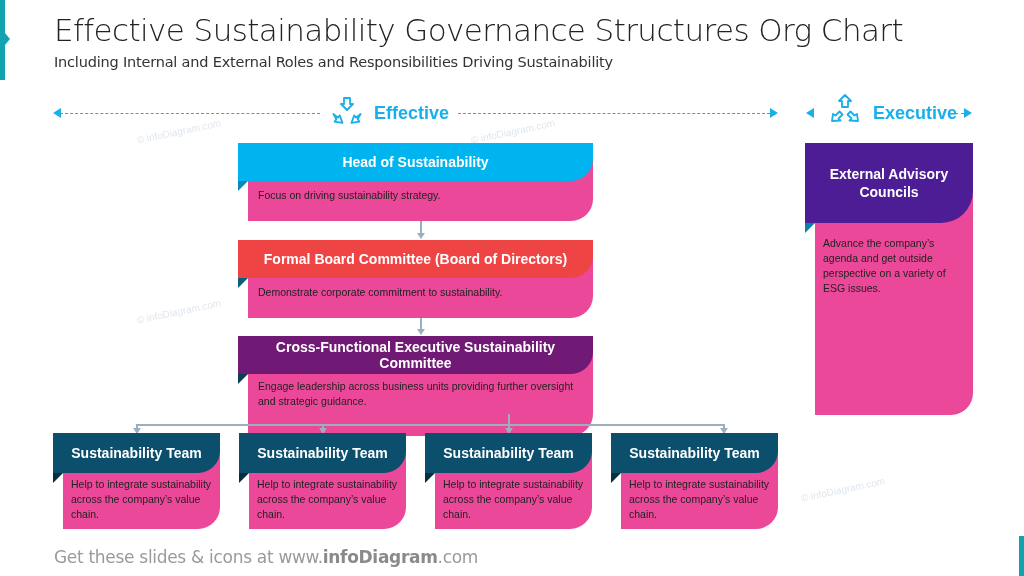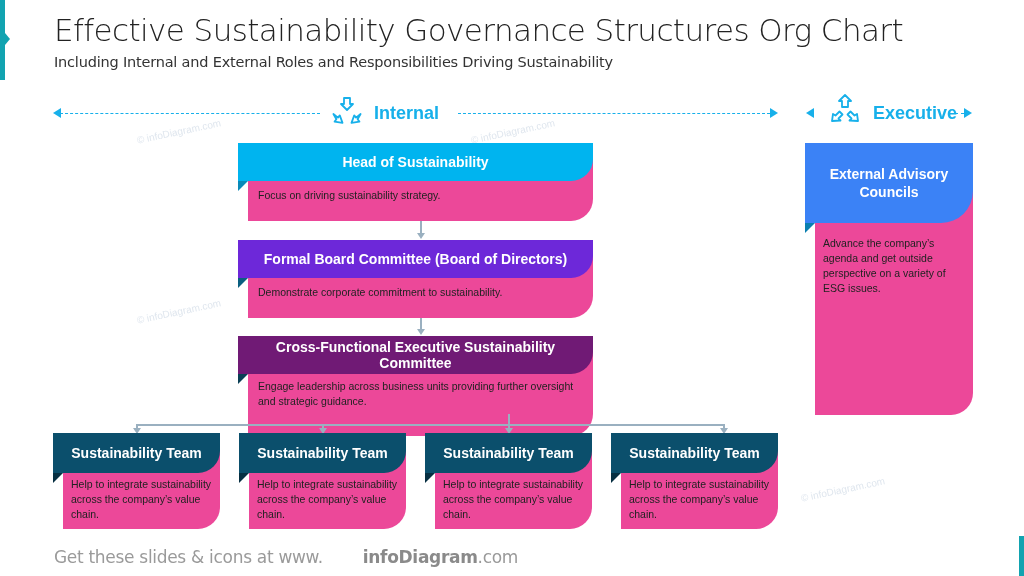--- a/index.html
+++ b/index.html
@@ -16,21 +16,21 @@
   .secicon{position:absolute;width:30px;height:30px;}
   .wm{position:absolute;font-size:10px;color:#dfe6ee;transform:rotate(-12deg);white-space:nowrap;}
   .card{position:absolute;}
   .card .body{position:absolute;background:#ec4899;border-bottom-right-radius:22px;box-sizing:border-box;font-size:10.5px;color:#222;line-height:15px;}
   .card .head{position:absolute;border-bottom-right-radius:22px;color:#fff;font-weight:bold;font-size:14px;display:flex;align-items:center;justify-content:center;text-align:center;box-sizing:border-box;}
   .card .fold{position:absolute;width:0;height:0;border-top:10px solid;border-left:10px solid transparent;transform:scaleX(-1);}
   .vline{position:absolute;width:1.5px;background:#9ab0c0;}
   .hline{position:absolute;height:1.5px;background:#9ab0c0;}
   .ah{position:absolute;width:0;height:0;border-top:6px solid #9ab0c0;border-left:4px solid transparent;border-right:4px solid transparent;}
   .footer{position:absolute;left:54px;top:547px;font-size:17px;color:#9a9a9a;font-family:"DejaVu Sans",sans-serif;white-space:nowrap;letter-spacing:-0.3px;}
-  .footer b{color:#8a8a8a;margin-left:40px;}
+  .footer b{color:#8a8a8a;}
 </style>
 </head>
 <body>
 
 <div class="accent-left"></div>
 <div class="accent-right"></div>
 
 <div class="title">Effective Sustainability Governance Structures Org Chart</div>
 <div class="subtitle">Including Internal and External Roles and Responsibilities Driving Sustainability</div>
 
@@ -41,21 +41,21 @@
 
 <div class="arrowL" style="left:53px;top:108px;"></div>
 <div class="dash" style="left:60px;top:113px;width:260px;"></div>
 <svg class="secicon" style="left:332px;top:96px;" viewBox="0 0 30 30">
   <g fill="none" stroke="#17b0ea" stroke-width="1.8" stroke-linejoin="round">
     <path d="M12 2 h6 v6 h3 l-6 6 l-6 -6 h3 z"></path>
     <path d="M3 17 l3 5 l2.5 -1.5 l0 8 l-7 -4 l2.5 -1.5 z" transform="rotate(-20 5 22)"></path>
     <path d="M27 17 l-3 5 l-2.5 -1.5 l0 8 l7 -4 l-2.5 -1.5 z" transform="rotate(20 25 22)"></path>
   </g>
 </svg>
-<div class="seclabel" style="left:374px;top:103px;">Internal</div>
+<div class="seclabel" style="left:374px;top:103px;">Effective</div>
 <div class="dash" style="left:458px;top:113px;width:312px;"></div>
 <div class="arrowR" style="left:770px;top:108px;"></div>
 
 <div class="arrowL" style="left:806px;top:108px;"></div>
 <svg class="secicon" style="left:830px;top:94px;" viewBox="0 0 30 30">
   <g fill="none" stroke="#17b0ea" stroke-width="1.8" stroke-linejoin="round">
     <path d="M15 1 l6 6 h-3 v6 h-6 v-6 h-3 z"></path>
     <path d="M2 27 l1 -7 l2.5 1.5 l4 -4 l3 3 l-4 4 l2 2 z"></path>
     <path d="M28 27 l-1 -7 l-2.5 1.5 l-4 -4 l-3 3 l4 4 l-2 2 z"></path>
   </g>
@@ -68,21 +68,21 @@
   <div class="body" style="left:10px;top:0;width:345px;height:78px;padding:45px 10px 0 10px;">Focus on driving sustainability strategy.</div>
   <div class="head" style="left:0;top:0;width:355px;height:38px;background:#00b4ef;">Head of Sustainability</div>
   <div class="fold" style="left:0;top:38px;border-top-color:#0a8ab8;"></div>
 </div>
 
 <div class="vline" style="left:420px;top:221px;height:13px;"></div>
 <div class="ah" style="left:417px;top:233px;"></div>
 
 <div class="card" style="left:238px;top:240px;">
   <div class="body" style="left:10px;top:0;width:345px;height:78px;padding:45px 10px 0 10px;">Demonstrate corporate commitment to sustainability.</div>
-  <div class="head" style="left:0;top:0;width:355px;height:38px;background:#6d28d9;">Formal Board Committee (Board of Directors)</div>
+  <div class="head" style="left:0;top:0;width:355px;height:38px;background:#ef4444;">Formal Board Committee (Board of Directors)</div>
   <div class="fold" style="left:0;top:38px;border-top-color:#0a5f80;"></div>
 </div>
 
 <div class="vline" style="left:420px;top:318px;height:12px;"></div>
 <div class="ah" style="left:417px;top:329px;"></div>
 
 <div class="card" style="left:238px;top:336px;">
   <div class="body" style="left:10px;top:0;width:345px;height:100px;padding:43px 10px 0 10px;">Engage leadership across business units providing further oversight and strategic guidance.</div>
   <div class="head" style="left:0;top:0;width:355px;height:38px;background:#701a75;">Cross-Functional Executive Sustainability Committee</div>
   <div class="fold" style="left:0;top:38px;border-top-color:#0a3f55;"></div>
@@ -115,17 +115,17 @@
   <div class="fold" style="left:0;top:40px;border-top-color:#062f42;"></div>
 </div>
 <div class="card" style="left:611px;top:433px;">
   <div class="body" style="left:10px;top:0;width:157px;height:96px;padding:44px 8px 0 8px;">Help to integrate sustainability across the company’s value chain.</div>
   <div class="head" style="left:0;top:0;width:167px;height:40px;background:#0b4f6c;">Sustainability Team</div>
   <div class="fold" style="left:0;top:40px;border-top-color:#062f42;"></div>
 </div>
 
 <div class="card" style="left:805px;top:143px;">
   <div class="body" style="left:10px;top:0;width:158px;height:272px;padding:93px 8px 0 8px;">Advance the company’s agenda and get outside perspective on a variety of ESG issues.</div>
-  <div class="head" style="left:0;top:0;width:168px;height:80px;background:#3b82f6;padding:16px 14px;line-height:18px;border-bottom-right-radius:32px;">External Advisory Councils</div>
+  <div class="head" style="left:0;top:0;width:168px;height:80px;background:#4c1d95;padding:16px 14px;line-height:18px;border-bottom-right-radius:32px;">External Advisory Councils</div>
   <div class="fold" style="left:0;top:80px;border-top-color:#0a7fb0;"></div>
 </div>
 
 <div class="footer"><span>Get these slides &amp; icons at www.</span><b>infoDiagram</b><span>.com</span></div>
 
 </body></html>

